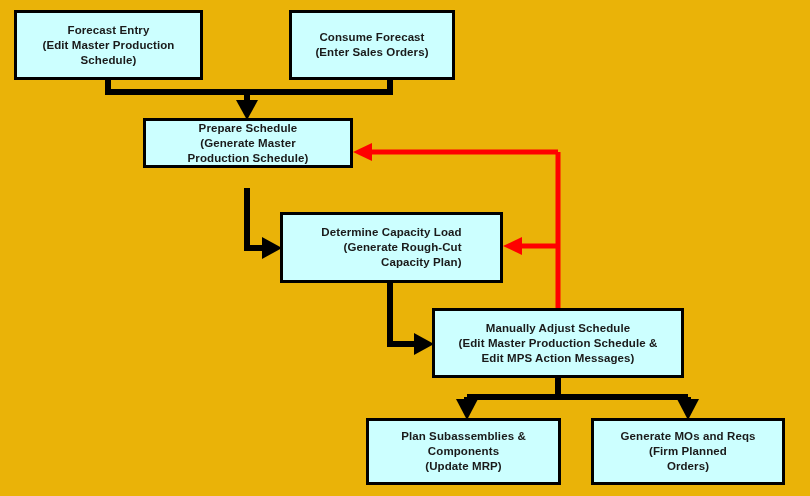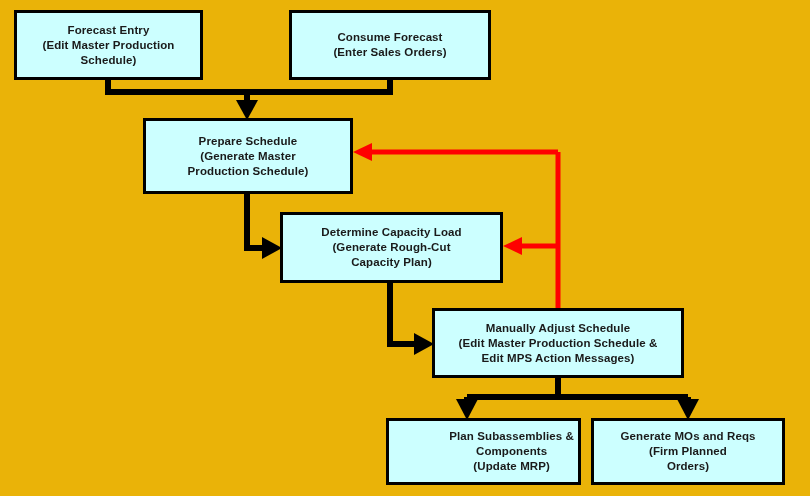--- a/index.html
+++ b/index.html
@@ -100,44 +100,44 @@
       <polygon points="503,246 522,237 522,255" fill="#FF0000"></polygon>
     </g>
   </svg>
 
   <div class="node-box" style="left:14px; top:10px; width:189px; height:70px;">
     <span class="node-label">Forecast Entry
 (Edit Master Production
 Schedule)</span>
   </div>
 
-  <div class="node-box" style="left:289px; top:10px; width:202px; height:70px;">
+  <div class="node-box" style="left:289px; top:10px; width:166px; height:70px;">
     <span class="node-label">Consume Forecast
 (Enter Sales Orders)</span>
   </div>
 
-  <div class="node-box" style="left:143px; top:118px; width:210px; height:76px;">
+  <div class="node-box" style="left:143px; top:118px; width:210px; height:50px;">
     <span class="node-label">Prepare Schedule
 (Generate Master
 Production Schedule)</span>
   </div>
 
-  <div class="node-box" style="left:280px; top:212px; width:223px; height:71px;">
+  <div class="node-box" style="left:280px; top:212px; width:223px; height:71px;text-align:right;">
     <span class="node-label">Determine Capacity Load
 (Generate Rough-Cut
 Capacity Plan)</span>
   </div>
 
   <div class="node-box" style="left:432px; top:308px; width:252px; height:70px;justify-content:center;">
     <span class="node-label">Manually Adjust Schedule
 (Edit Master Production Schedule &amp;
 Edit MPS Action Messages)</span>
   </div>
 
-  <div class="node-box" style="left:386px; top:418px; width:195px; height:67px;justify-content:flex-end;">
+  <div class="node-box" style="left:366px; top:418px; width:195px; height:67px;">
     <span class="node-label">Plan Subassemblies &amp;
 Components
 (Update MRP)</span>
   </div>
 
   <div class="node-box" style="left:591px; top:418px; width:194px; height:67px;align-items:center;">
     <span class="node-label">Generate MOs and Reqs
 (Firm Planned
 Orders)</span>
   </div>

